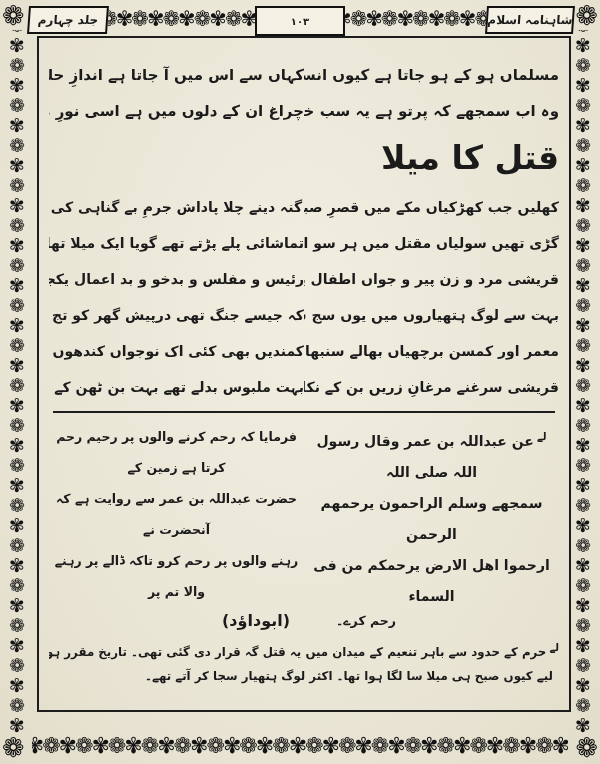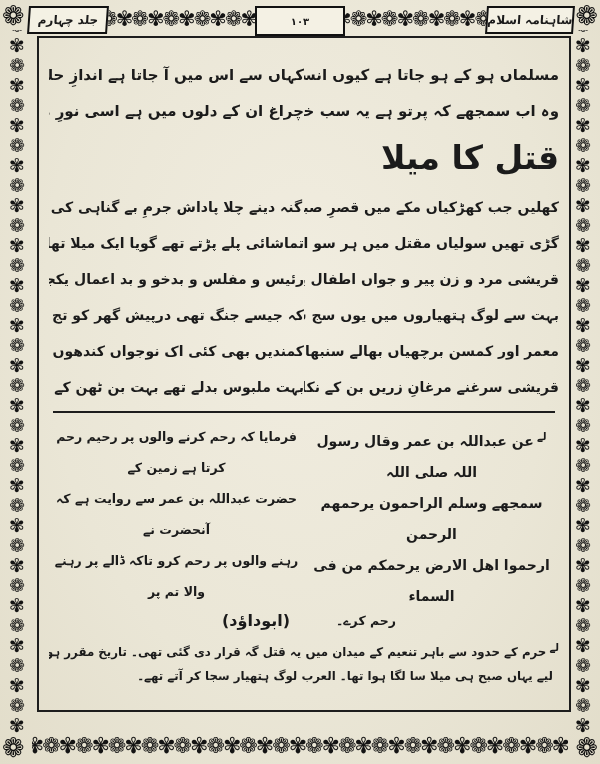--- a/index.html
+++ b/index.html
@@ -124,18 +124,18 @@
       </div>
     </div>
     <div class="tail-row">
       <span>رحم کرے۔</span>
       <span class="src">(ابوداؤد)</span>
     </div>
 
     <div class="bnote">
       <div class="l1"><span class="marker">لے</span><span>حرم کے حدود سے باہر تنعیم کے میدان میں یہ قتل گہ قرار دی گئی تھی۔ تاریخ مقرر ہو گئی تھی۔ مکے میں منادی کرا دی گئی تھی۔ اس</span></div>
       <div class="l2">
-        <span>لیے یہاں صبح ہی میلا سا لگا ہوا تھا۔ العرب لوگ ہتھیار سجا کر آتے تھے۔</span>
+        <span>لیے کیوں صبح ہی میلا سا لگا ہوا تھا۔ اکثر لوگ ہتھیار سجا کر آتے تھے۔</span>
       </div>
     </div>
 
   </div>
 </div>
 
 </body></html>

